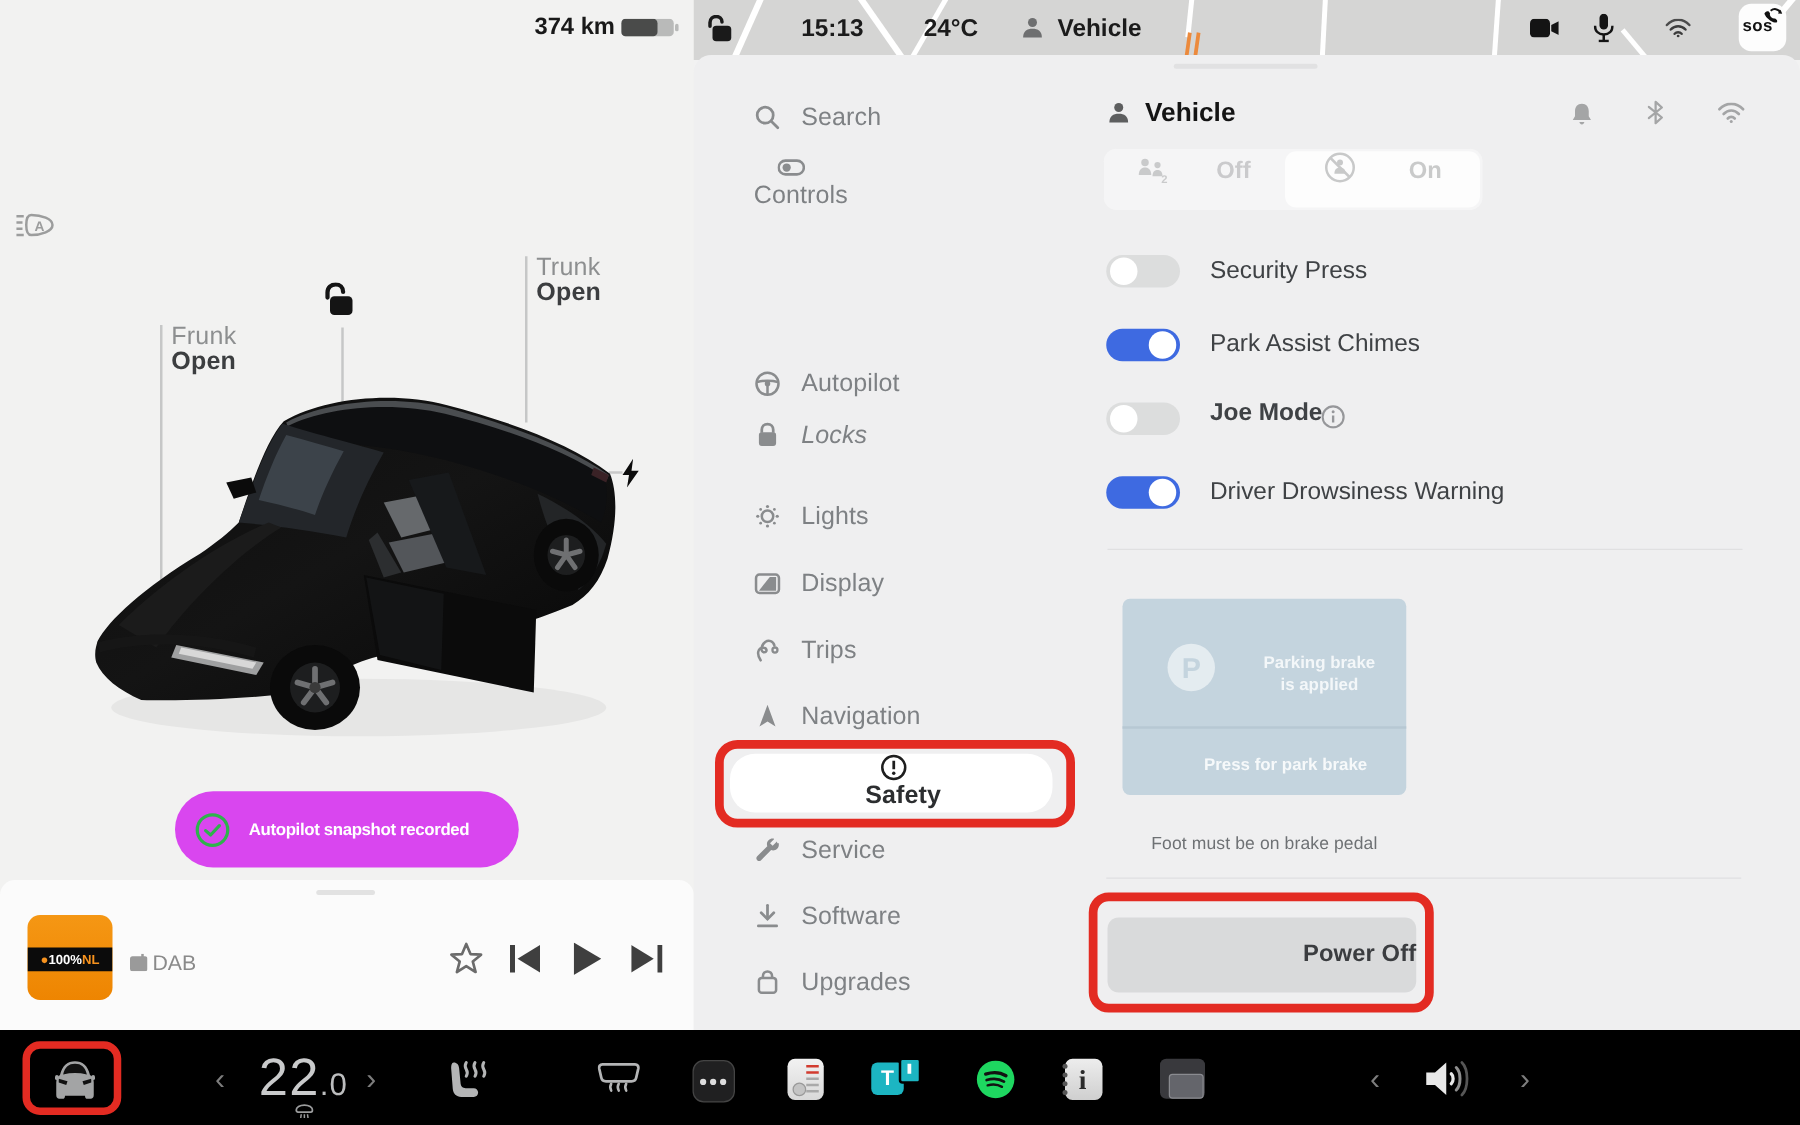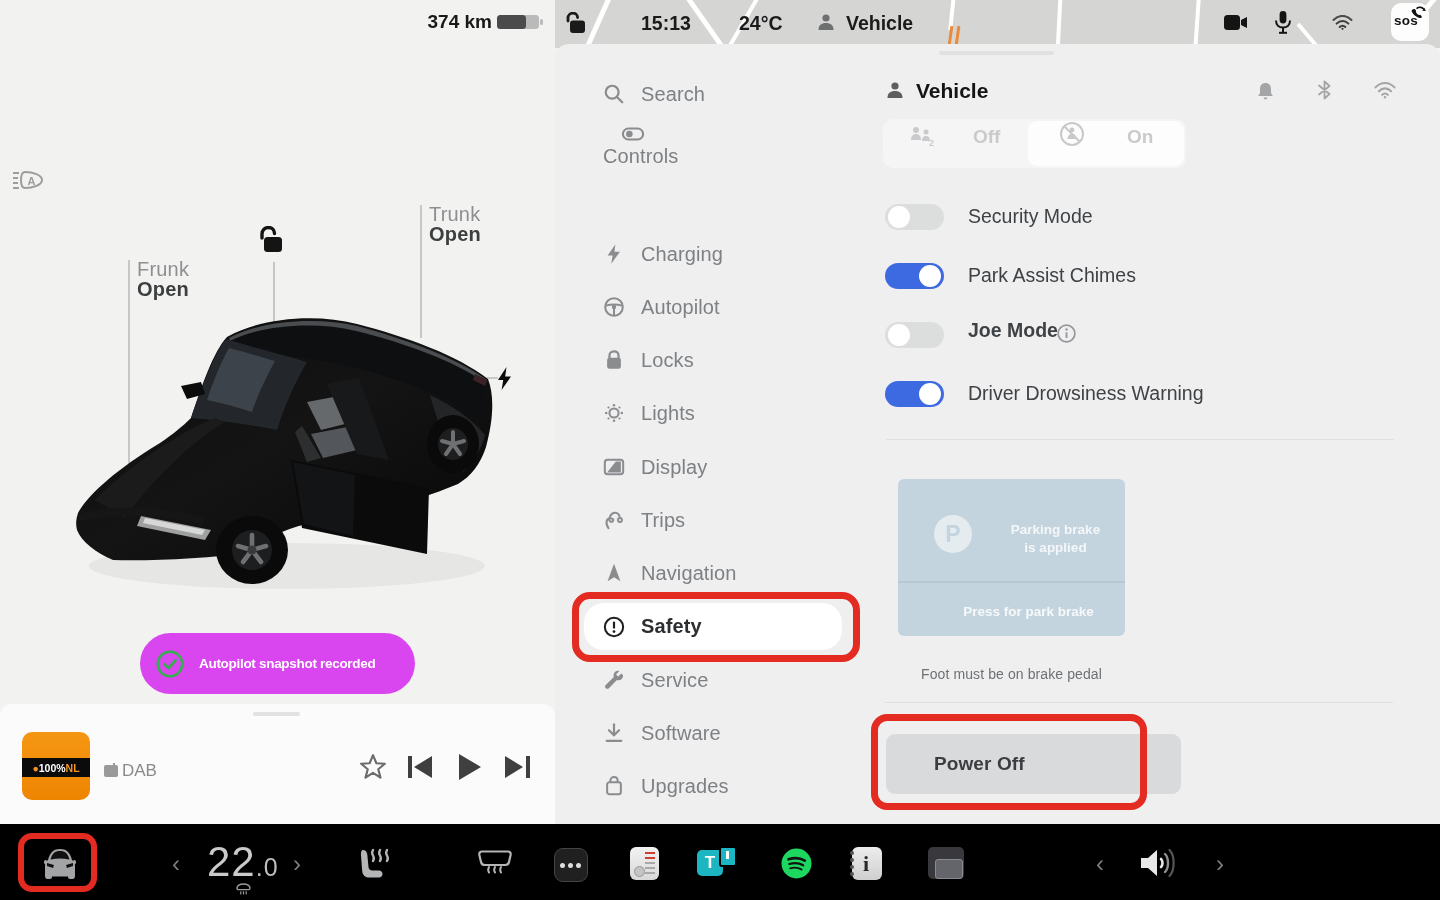--- a/index.html
+++ b/index.html
@@ -22,21 +22,21 @@
   #art .band span{font-size:10.5px;font-weight:700;color:#fff;letter-spacing:0;}
   #art .band .nl{color:#f6921e;}
   
   #map{position:absolute;left:555px;top:0;width:885px;height:48px;background:#d5d5d4;overflow:hidden;}
   .road{position:absolute;background:#fff;}
   #panel{position:absolute;left:555px;top:44px;width:885px;height:780px;background:#efeff0;border-radius:14px 14px 0 0;}
   #panel .handle{position:absolute;left:384px;top:7px;width:115px;height:4px;border-radius:2px;background:#e1e1e2;}
   .mi{position:absolute;left:48px;height:48px;display:flex;align-items:center;color:#7e8184;}
   .mi .ic{width:22px;height:22px;margin-right:16px;flex:0 0 22px;}
   .mi .t{font-size:20px;font-weight:500;letter-spacing:.1px;}
-  .mi.sel{left:29px;padding-left:19px;width:239px;background:#fff;border-radius:20px;color:#2c2e30;}
+  .mi.sel{left:29px;padding-left:19px;width:239px;background:#fff;border-radius:20px;color:#2c2e30;flex-direction:column;}
   .mi.sel .t{font-weight:700;}
   
   .ctoggle{position:absolute;width:59px;height:26px;border-radius:13px;}
   .ctoggle .knob{position:absolute;top:2px;width:22px;height:22px;border-radius:50%;background:#fff;}
   .ctoggle.off{background:#dcdddd;}
   .ctoggle.off .knob{left:3px;}
   .ctoggle.on{background:#3e6ae1;}
   .ctoggle.on .knob{right:3px;}
   .rowlab{position:absolute;left:413px;font-size:19.5px;font-weight:500;color:#3f4245;letter-spacing:0;}
   .divline{position:absolute;height:1px;background:#e0e0e1;}
@@ -272,36 +272,30 @@
         </svg>
         <span class="t">Search</span>
       </div>
     <div class="mi" style="top:79px;flex-direction:column;">
         <svg class="ic" viewBox="0 0 24 24">
           <rect x="1" y="6" width="22" height="12" rx="6" fill="none" stroke="#8a8c8e" stroke-width="2.2"></rect>
           <circle cx="8" cy="12" r="3.6" fill="#8a8c8e"></circle>
         </svg>
         <span class="t">Controls</span>
       </div>
-    <div class="mi" style="top:186px;">
-        <svg class="ic" viewBox="0 0 24 24">
-          <path d="M13.5 1.5 L5 13.5 L10.5 13.5 L9 22.5 L18.5 9.5 L12.5 9.5 Z" fill="#8a8c8e"></path>
-        </svg>
-        <span class="t">Charging</span>
-      </div>
     <div class="mi" style="top:239px;">
         <svg class="ic" viewBox="0 0 24 24">
           <circle cx="12" cy="12" r="9.6" fill="none" stroke="#8a8c8e" stroke-width="2.2"></circle>
           <path d="M3 10.5 C8 9 16 9 21 10.5" fill="none" stroke="#8a8c8e" stroke-width="2.2"></path>
           <path d="M12 12 L12 21" stroke="#8a8c8e" stroke-width="2.2"></path>
           <circle cx="12" cy="12" r="2.4" fill="#8a8c8e"></circle>
         </svg>
         <span class="t">Autopilot</span>
       </div>
-    <div class="mi" style="top:292px;">
+    <div class="mi" style="top:280px;font-style:italic;">
         <svg class="ic" viewBox="0 0 24 24">
           <path d="M7 10 L7 7.5 C7 4.5 9 2.5 12 2.5 C15 2.5 17 4.5 17 7.5 L17 10" fill="none" stroke="#8a8c8e" stroke-width="2.4"></path>
           <rect x="4.5" y="9.5" width="15" height="12" rx="2.5" fill="#8a8c8e"></rect>
         </svg>
         <span class="t">Locks</span>
       </div>
     <div class="mi" style="top:345px;">
         <svg class="ic" viewBox="0 0 24 24">
           <circle cx="12" cy="12" r="5" fill="none" stroke="#8a8c8e" stroke-width="2.2"></circle>
           <g fill="#8a8c8e">
@@ -413,21 +407,21 @@
       <g fill="#7a7c7e">
           <circle cx="14" cy="10" r="2.4"></circle>
           <path d="M9.5 19 C9.5 15 12 14 14 14 C16 14 18.5 15 18.5 19 Z"></path>
         </g>
     </svg>
 
     
     <div class="ctoggle off" style="left:330px;top:160px;">
         <div class="knob"></div>
       </div>
-    <div class="rowlab" style="top:161px;">Security Mode</div>
+    <div class="rowlab" style="top:161px;">Security Press</div>
     <div class="ctoggle on" style="left:330px;top:219px;">
         <div class="knob"></div>
       </div>
     <div class="rowlab" style="top:220px;">Park Assist Chimes</div>
     <div class="ctoggle off" style="left:330px;top:278px;">
         <div class="knob"></div>
       </div>
     <div class="rowlab" style="top:275px;font-weight:bold;">Joe Mode</div>
     <svg class="abs" style="left:502px;top:280px;" width="19" height="19" viewBox="0 0 19 19">
       <circle cx="9.5" cy="9.5" r="8.4" fill="none" stroke="#96979a" stroke-width="1.7"></circle>
@@ -446,21 +440,21 @@
       <div style="position:absolute;left:36px;top:36px;width:38px;height:38px;border-radius:50%;background:rgba(255,255,255,.55);text-align:center;line-height:38px;font-size:23px;font-weight:700;color:#c4d4de;">P</div>
       <div style="position:absolute;left:100px;top:42px;width:115px;font-size:13.5px;font-weight:700;color:rgba(255,255,255,.8);line-height:18px;text-align:center;">Parking brake<br>is applied</div>
       <div style="position:absolute;left:0;top:102px;width:227px;height:2px;background:#b7c8d3;"></div>
       <div style="position:absolute;left:0;top:125px;width:227px;text-align:center;font-size:13.5px;font-weight:700;color:rgba(255,255,255,.85);margin-left:17px;">Press for park brake</div>
     </div>
     <div class="abs" style="left:333px;top:622px;width:247px;text-align:center;font-size:14px;font-weight:500;color:#6e7174;letter-spacing:.1px;">Foot must be on brake pedal</div>
 
     <div class="divline" style="left:330px;top:658px;width:508px;"></div>
 
     
-    <div class="abs" style="left:331px;top:690px;width:247px;height:60px;border-radius:9px;background:#d9dadb;text-align:left;line-height:60px;font-size:19px;font-weight:700;color:#3b3d40;letter-spacing:.1px;padding-left:48px;">Power Off</div>
+    <div class="abs" style="left:331px;top:690px;width:247px;height:60px;border-radius:9px;background:#d9dadb;text-align:right;line-height:60px;font-size:19px;font-weight:700;color:#3b3d40;letter-spacing:.1px;">Power Off</div>
   </div>
 
   <div id="bar">
 
     <svg class="abs" style="left:40px;top:22px;" width="40" height="36" viewBox="0 0 40 36">
       <path d="M8 14 C10 6 14 3 20 3 C26 3 30 6 32 14 C34 15 35 17 35 20 L35 30 C35 32 34 33 32.5 33 L30 33 C28.5 33 28 32 28 30.5 L12 30.5 C12 32 11.5 33 10 33 L7.5 33 C6 33 5 32 5 30 L5 20 C5 17 6 15 8 14 Z" fill="#a3a4a5"></path>
       <path d="M10.5 13.5 C12 7.5 15 5 20 5 C25 5 28 7.5 29.5 13.5 C23 12 17 12 10.5 13.5 Z" fill="#111"></path>
       <path d="M7 17 L14 19 L13 22 L7 20 Z" fill="#111"></path>
       <path d="M33 17 L26 19 L27 22 L33 20 Z" fill="#111"></path>
       <rect x="4" y="14" width="3" height="4" rx="1.5" fill="#a3a4a5"></rect>

